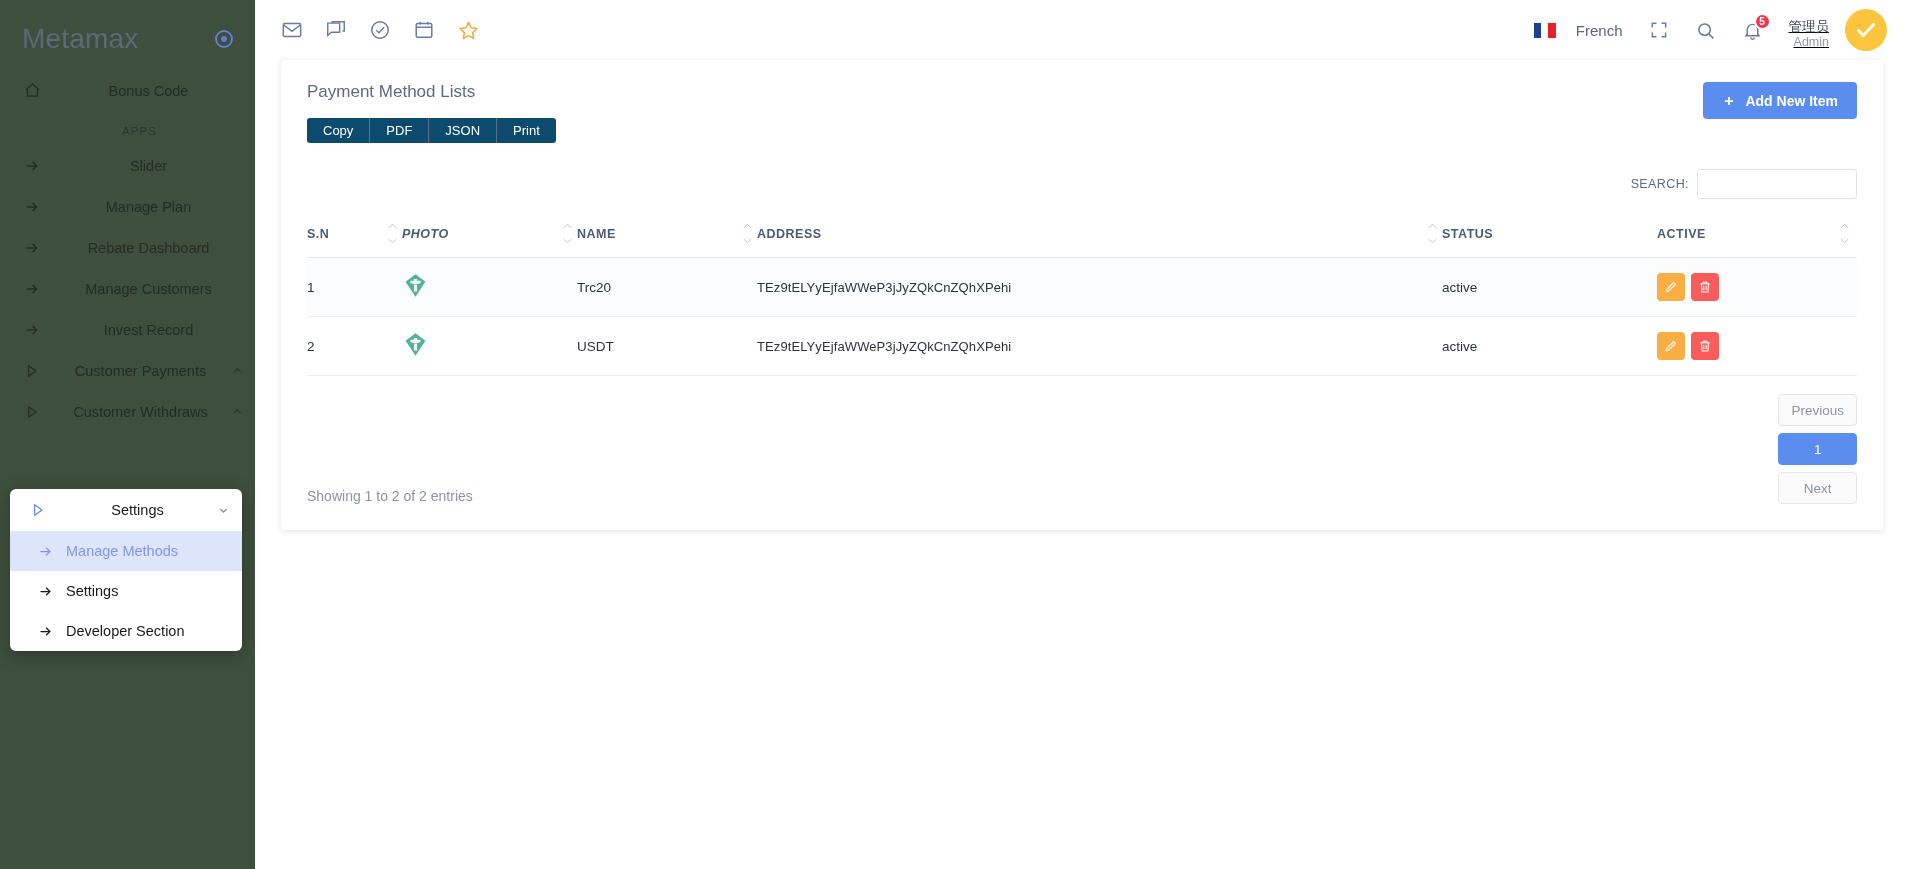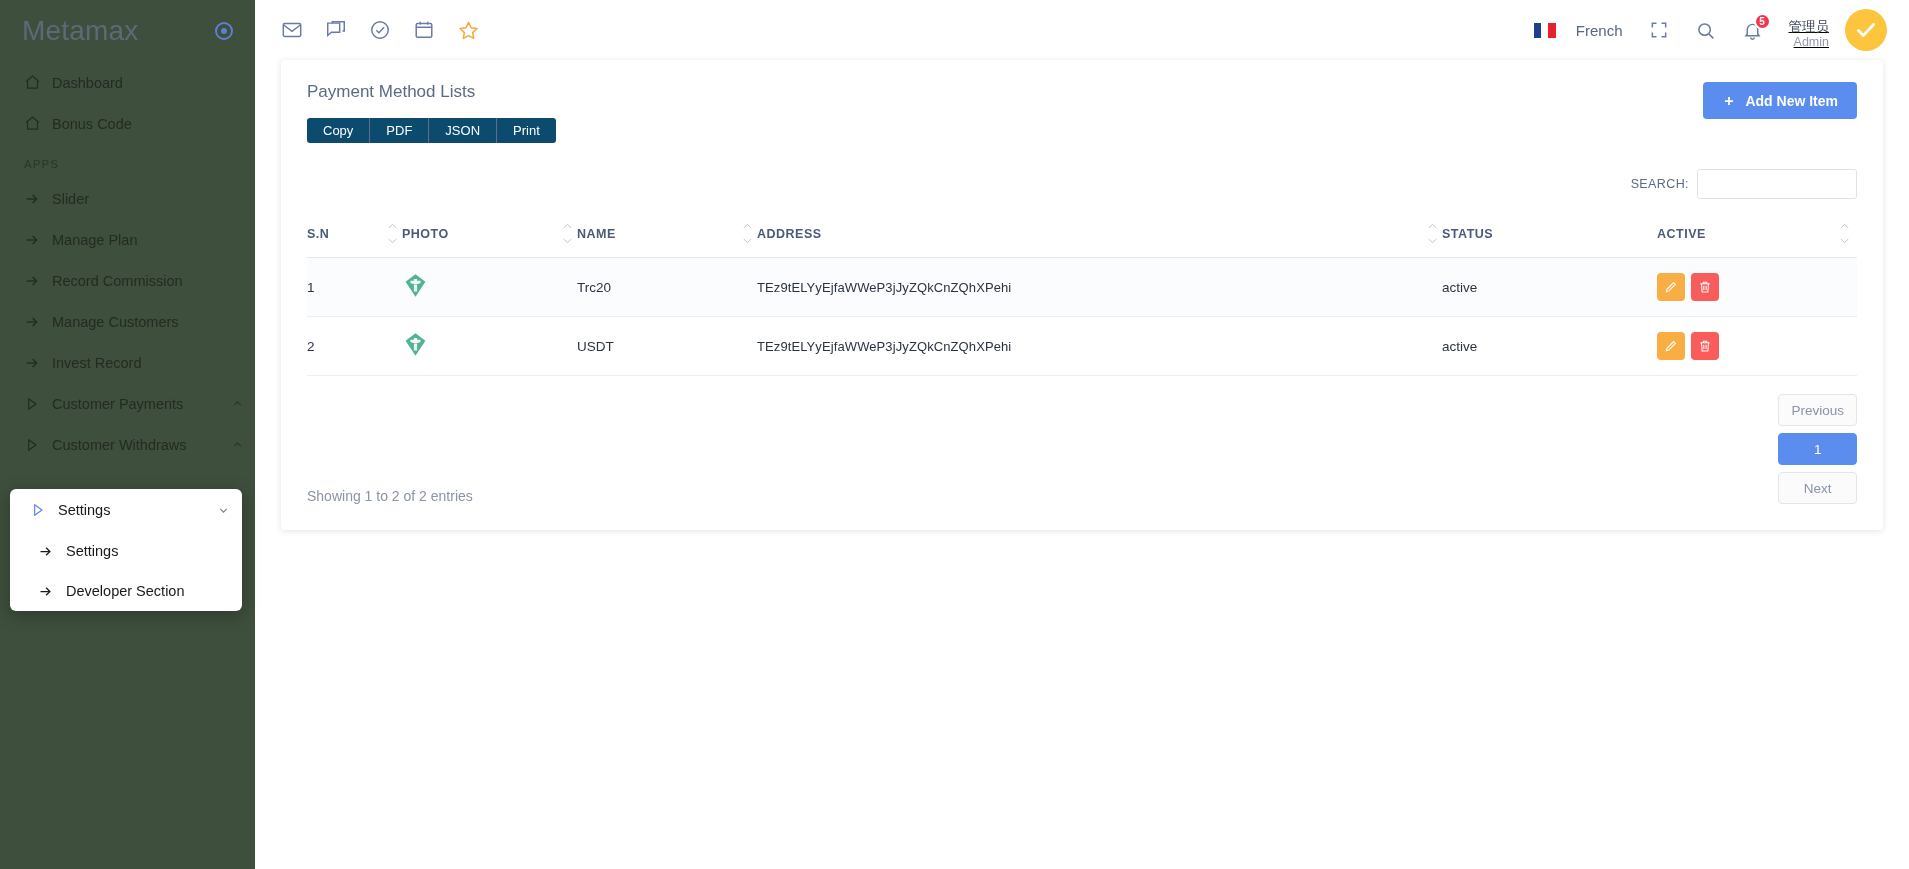--- a/index.html
+++ b/index.html
@@ -10,21 +10,22 @@
     font-family: "Liberation Sans", sans-serif;
     overflow: hidden;
   }
   .app { display: flex; width: 1909px; height: 869px; }
 
   
   .sidebar {
     width: 255px; min-width: 255px; height: 869px;
     background: #3e4f3d;
     position: relative;
-    padding-top: 0;
+    padding-top: 8px;
+    text-align: center;
   }
   .brand-row {
     height: 62px; display: flex; align-items: center;
     padding: 0 22px 0 22px; justify-content: space-between;
   }
   .brand-text {
     font-size: 28px; color: #5f6f82; letter-spacing: .2px;
     font-weight: 400; opacity: .85;
   }
   .brand-dot {
@@ -198,29 +199,20 @@
         </div>
     </div>
 
     <div class="nav-item">
       <span class="ico">
         <svg width="17" height="17" viewBox="0 0 24 24" fill="none" stroke="currentColor" stroke-width="1.7">
             <path d="M3 10.5L12 3l9 7.5"></path>
             <path d="M5 10v10h14V10"></path>
           </svg>
       </span>
-      <span class="label">Dashboard</span>
-    </div>
-    <div class="nav-item">
-      <span class="ico">
-        <svg width="17" height="17" viewBox="0 0 24 24" fill="none" stroke="currentColor" stroke-width="1.7">
-            <path d="M3 10.5L12 3l9 7.5"></path>
-            <path d="M5 10v10h14V10"></path>
-          </svg>
-      </span>
       <span class="label">Bonus Code</span>
     </div>
 
     <div class="apps-label">APPS</div>
 
     <div class="nav-item">
       <span class="ico">
         <svg width="16" height="16" viewBox="0 0 24 24" fill="none" stroke="currentColor" stroke-width="2">
             <path d="M4 12h15"></path>
             <path d="M13 6l6 6-6 6"></path>
@@ -237,21 +229,21 @@
       </span>
       <span class="label">Manage Plan</span>
     </div>
     <div class="nav-item">
       <span class="ico">
         <svg width="16" height="16" viewBox="0 0 24 24" fill="none" stroke="currentColor" stroke-width="2">
             <path d="M4 12h15"></path>
             <path d="M13 6l6 6-6 6"></path>
           </svg>
       </span>
-      <span class="label">Record Commission</span>
+      <span class="label">Rebate Dashboard</span>
     </div>
     <div class="nav-item">
       <span class="ico">
         <svg width="16" height="16" viewBox="0 0 24 24" fill="none" stroke="currentColor" stroke-width="2">
             <path d="M4 12h15"></path>
             <path d="M13 6l6 6-6 6"></path>
           </svg>
       </span>
       <span class="label">Manage Customers</span>
     </div>
@@ -298,20 +290,29 @@
           <svg width="16" height="16" viewBox="0 0 24 24" fill="none" stroke="currentColor" stroke-width="1.8" stroke-linejoin="round">
               <path d="M7 4l11 8-11 8z"></path>
             </svg>
         </span>
         <span class="label">Settings</span>
         <span class="caret">
           <svg width="13" height="13" viewBox="0 0 24 24" fill="none" stroke="currentColor" stroke-width="2">
               <path d="M6 9l6 6 6-6"></path>
             </svg>
         </span>
+      </div>
+      <div class="sub-item active">
+        <span class="ico">
+          <svg width="15" height="15" viewBox="0 0 24 24" fill="none" stroke="currentColor" stroke-width="2">
+              <path d="M4 12h15"></path>
+              <path d="M13 6l6 6-6 6"></path>
+            </svg>
+        </span>
+        <span>Manage Methods</span>
       </div>
       <div class="sub-item">
         <span class="ico">
           <svg width="15" height="15" viewBox="0 0 24 24" fill="none" stroke="currentColor" stroke-width="2">
               <path d="M4 12h15"></path>
               <path d="M13 6l6 6-6 6"></path>
             </svg>
         </span>
         <span>Settings</span>
       </div>
@@ -434,21 +435,21 @@
           <span class="search-label">SEARCH:</span>
           <input class="search-input" type="text" value="" style="">
         </div>
 
         <table>
           <thead>
             <tr>
               <th style="width:95px;">
                 <span>S.N</span>
               </th>
-              <th style="width:175px;">
+              <th style="width:175px;font-style:italic;">
                 <span class="sorter">
                   <span class="up">
                     <svg width="9" height="6" viewBox="0 0 24 14" fill="none" stroke="currentColor" stroke-width="2.5">
                         <path d="M2 12l10-9 10 9"></path>
                       </svg>
                   </span>
                   <span>
                     <svg width="9" height="6" viewBox="0 0 24 14" fill="none" stroke="currentColor" stroke-width="2.5">
                         <path d="M2 2l10 9 10-9"></path>
                       </svg>

